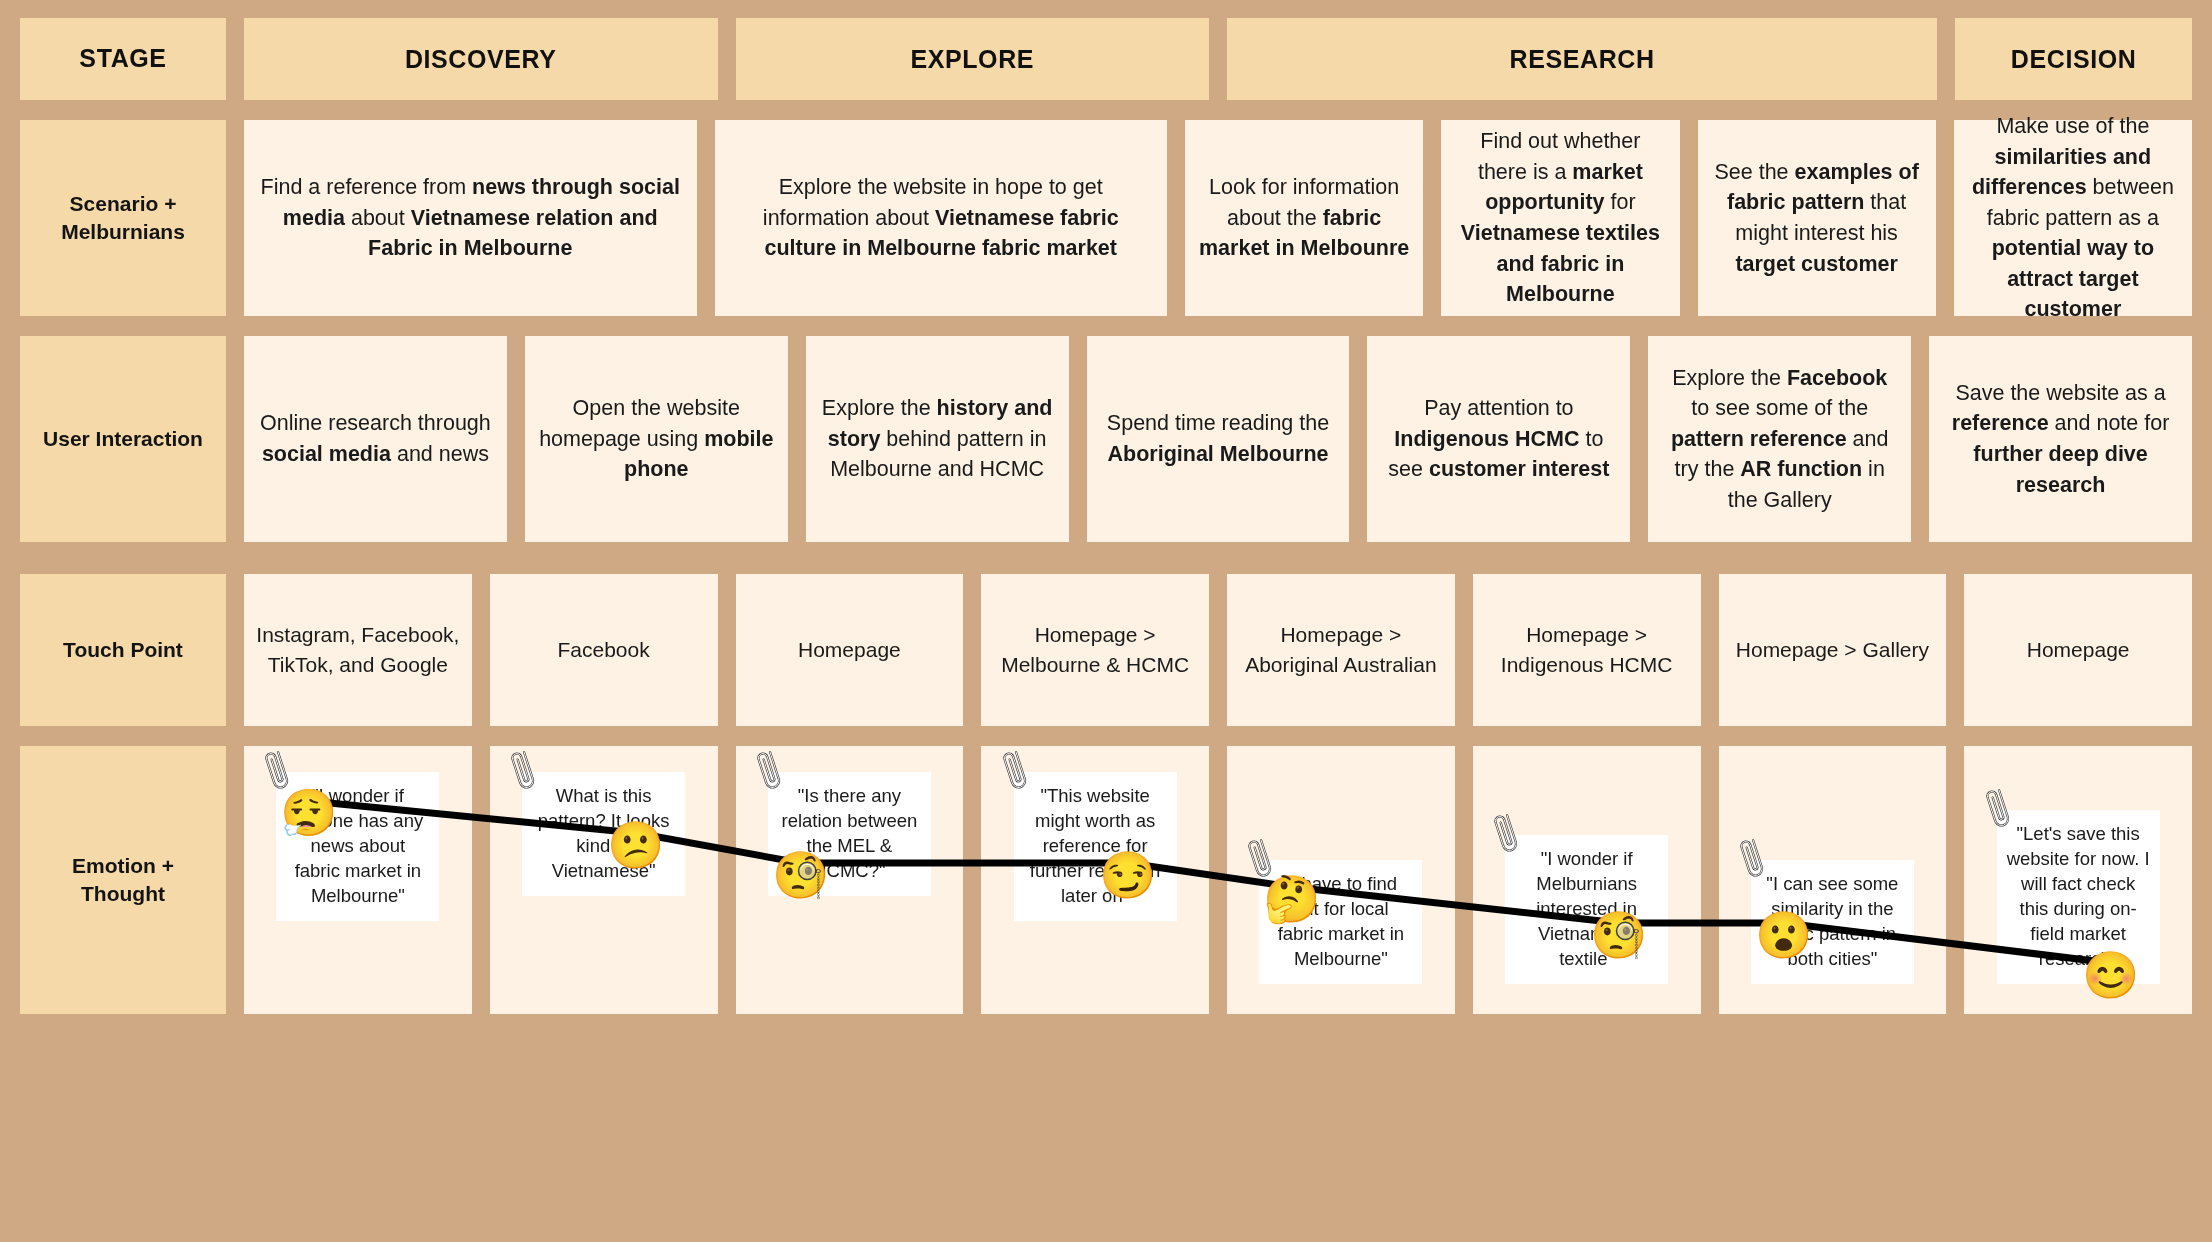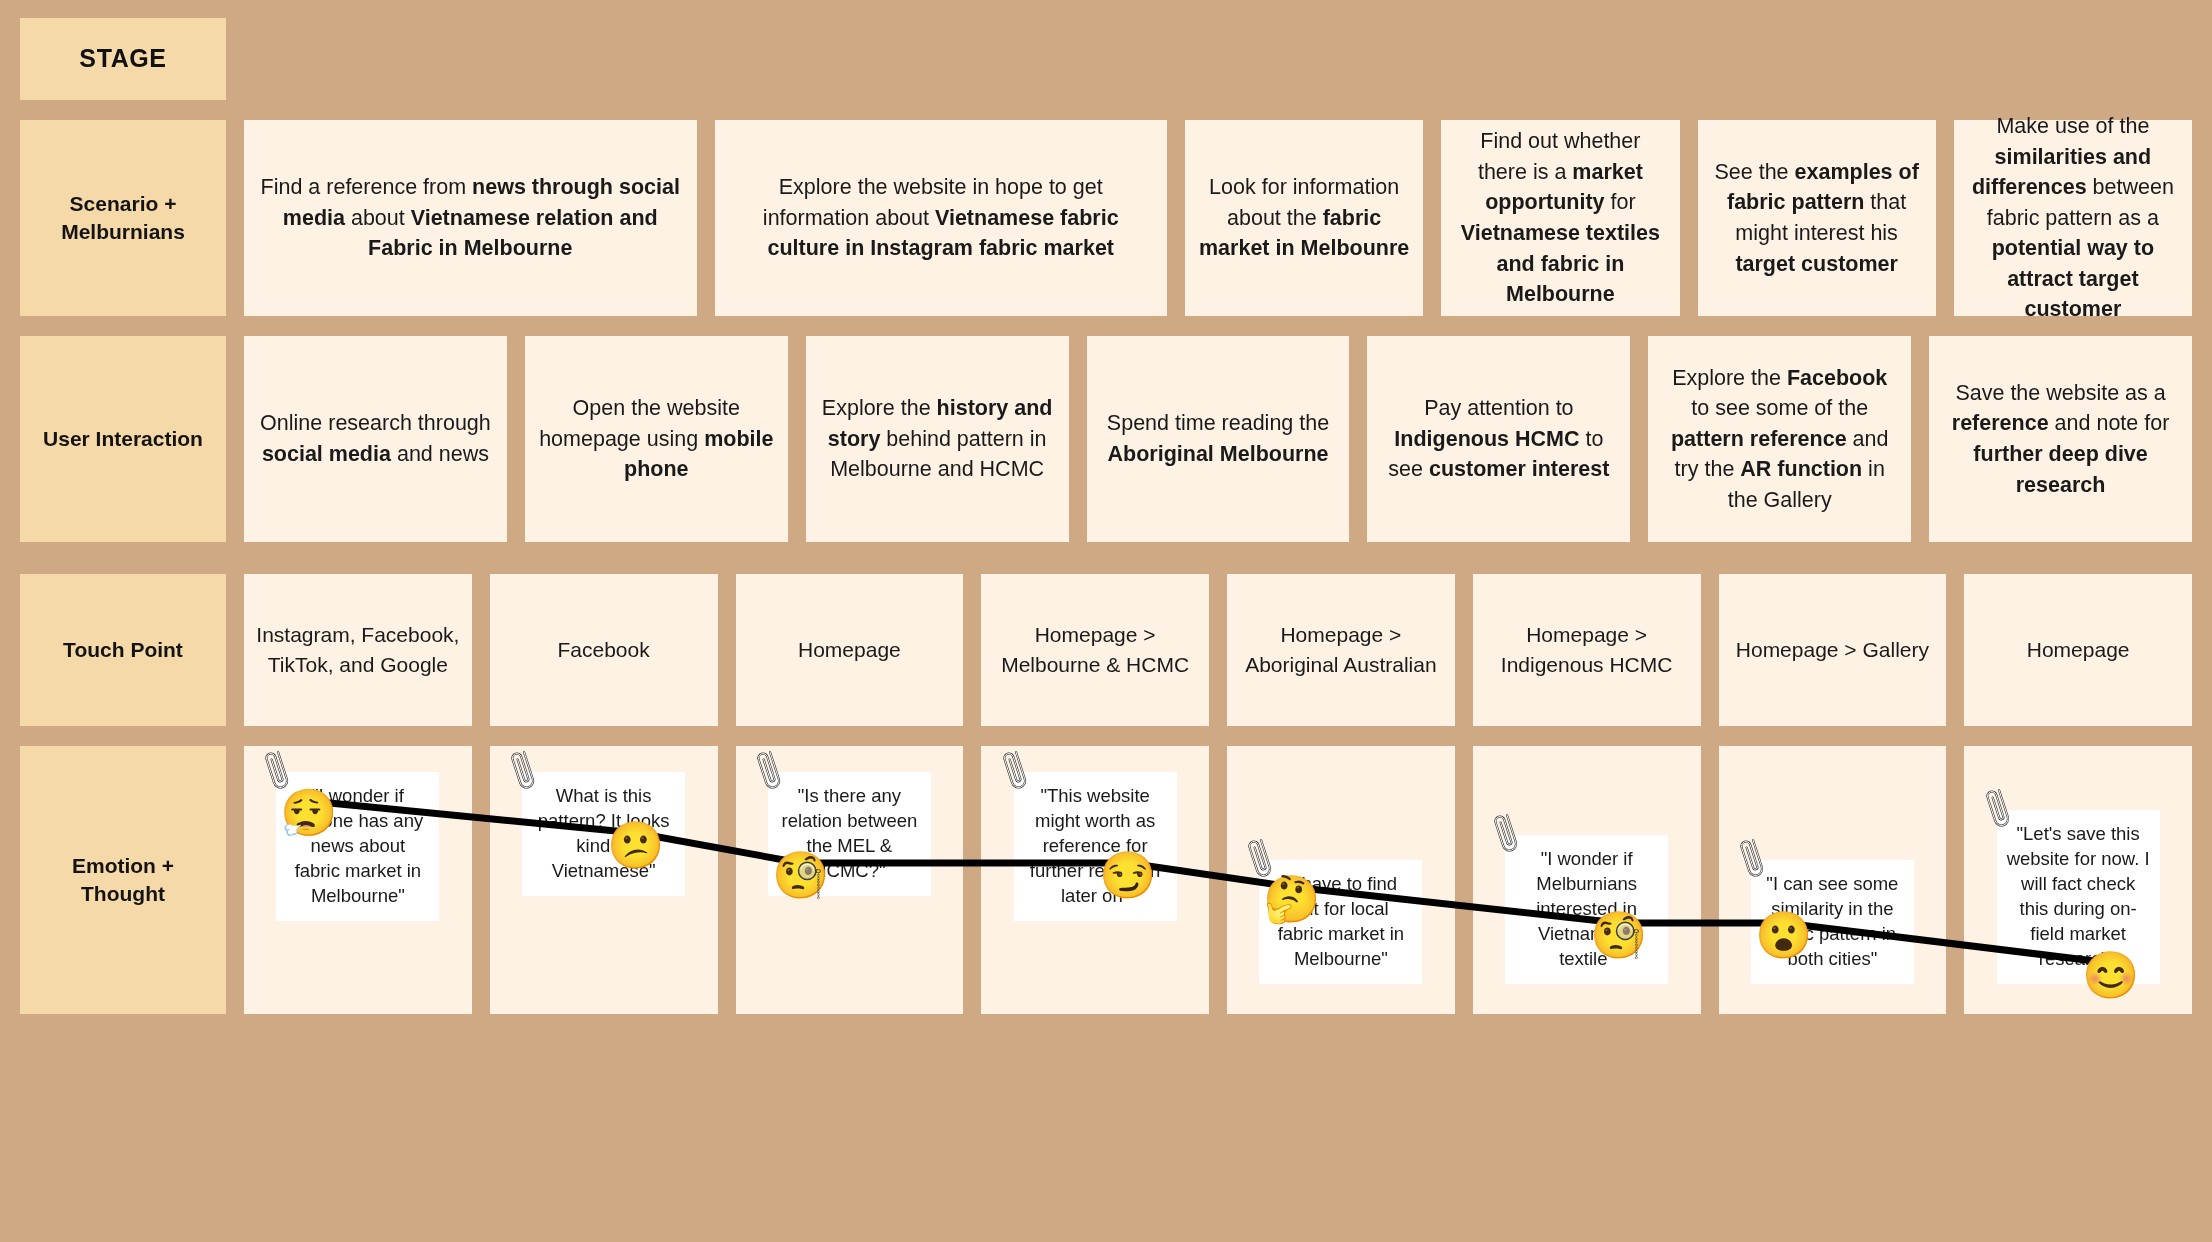--- a/index.html
+++ b/index.html
@@ -115,30 +115,36 @@
     z-index: 4;
   }
 </style>
 </head>
 <body>
 
 <div id="board">
 
   <div class="row header-row">
     <div class="rowlabel stage">STAGE</div>
+    <div class="cells hgroup" id="stage-headers">
+        <div class="stage c2">DISCOVERY</div>
+        <div class="stage c2">EXPLORE</div>
+        <div class="stage c3">RESEARCH</div>
+        <div class="stage c1">DECISION</div>
+      </div>
   </div>
 
   <div class="row row-scenario">
     <div class="rowlabel">Scenario + Melburnians</div>
     <div class="cells" id="scenario-cells">
         <div class="cell c2">
           <p>Find a  reference from <b>news through social media</b> about <b>Vietnamese relation and Fabric in Melbourne</b></p>
         </div>
         <div class="cell c2">
-          <p>Explore the website in hope to get information about <b>Vietnamese fabric culture in Instagram fabric market</b></p>
+          <p>Explore the website in hope to get information about <b>Vietnamese fabric culture in Melbourne fabric market</b></p>
         </div>
         <div class="cell c1">
           <p>Look for information about the <b>fabric market in Melbounre</b></p>
         </div>
         <div class="cell c1">
           <p>Find out whether there is a <b>market opportunity</b> for <b>Vietnamese textiles and fabric in Melbourne</b></p>
         </div>
         <div class="cell c1">
           <p>See the <b>examples of fabric pattern</b> that might interest his <b>target customer</b></p>
         </div>

